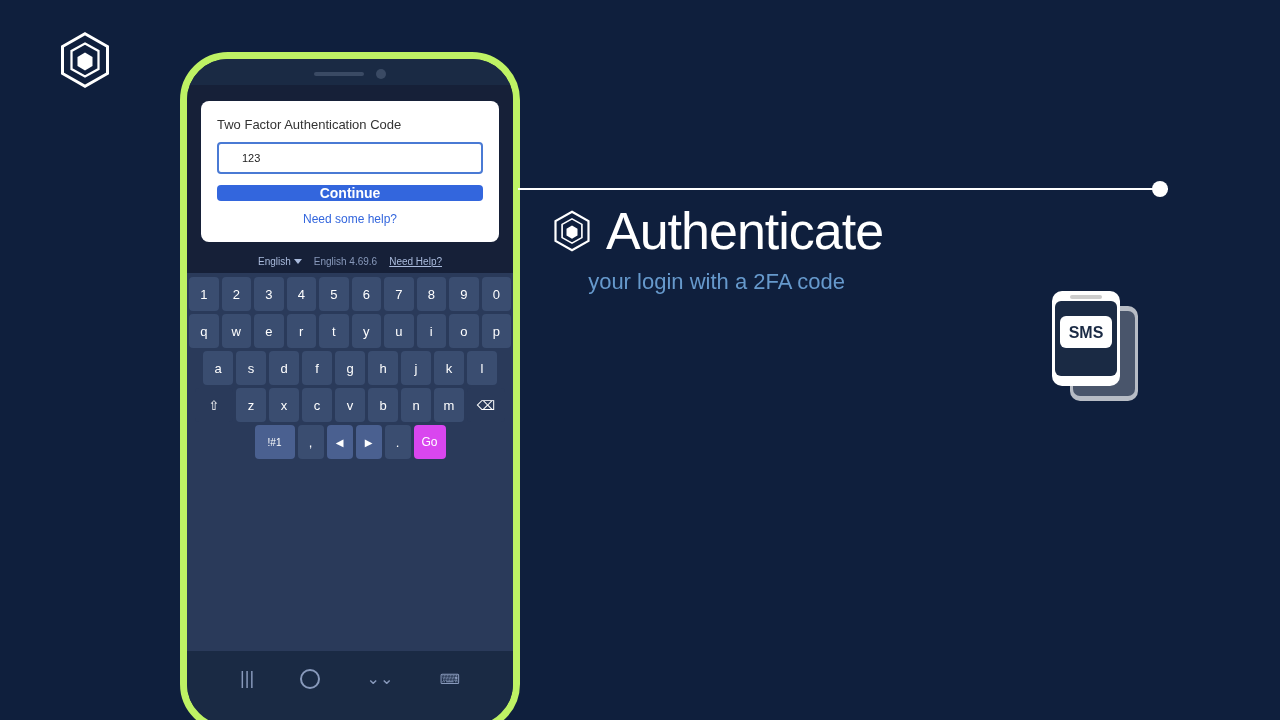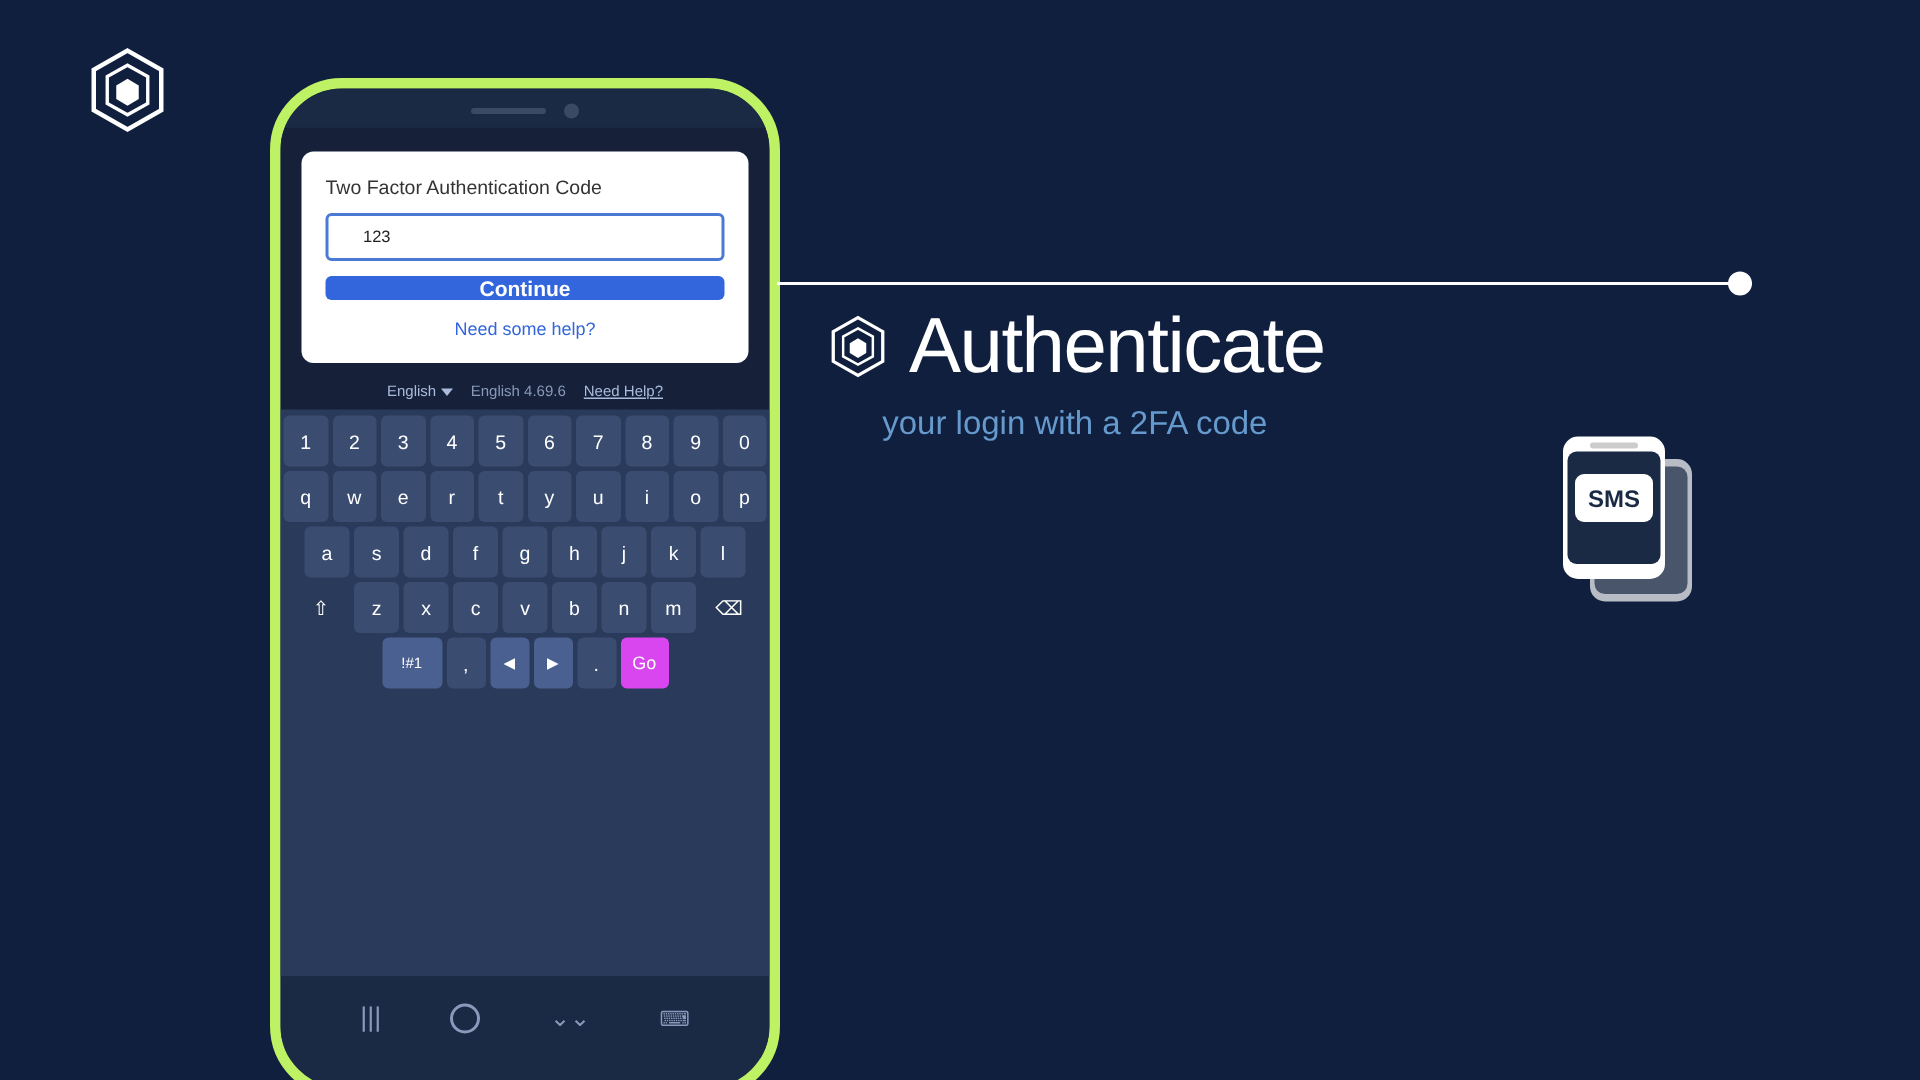--- a/index.html
+++ b/index.html
@@ -265,21 +265,21 @@
     .auth-subtitle {
       font-size: 22px;
       color: #6699cc;
       font-weight: 300;
     }
 
     
     .sms-section {
       position: absolute;
       bottom: 130px;
-      right: 140px;
+      right: 130px;
       display: flex;
       align-items: center;
       gap: 20px;
     }
 
     .sms-icon {
       width: 110px;
       height: 135px;
       position: relative;
     }

